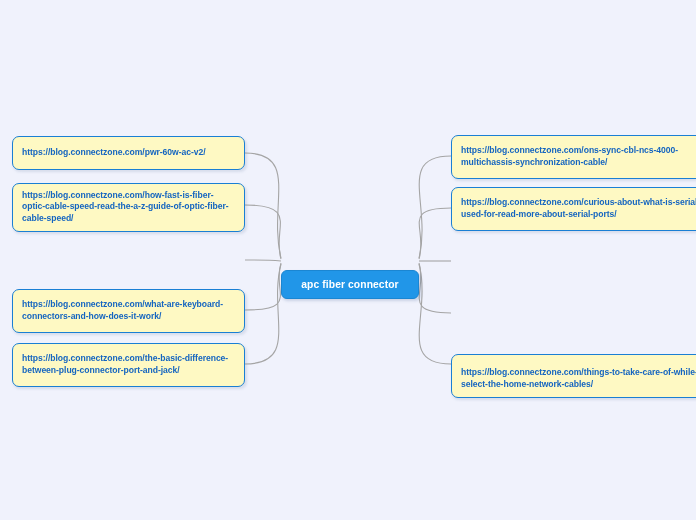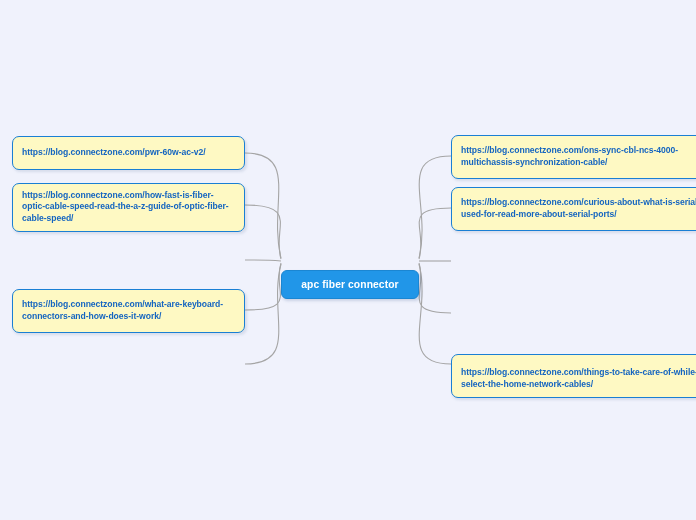--- a/index.html
+++ b/index.html
@@ -110,20 +110,23 @@
 
   <div class="node node-left" style="top:183px; min-height:44px;">
     <span class="node-label">https://blog.connectzone.com/how-fast-is-fiber-optic-cable-speed-read-the-a-z-guide-of-optic-fiber-cable-speed/</span>
   </div>
 
 
   <div class="node node-left" style="top:289px; min-height:44px;">
     <span class="node-label">https://blog.connectzone.com/what-are-keyboard-connectors-and-how-does-it-work/</span>
   </div>
 
+  <div class="node node-left" style="top:343px; min-height:44px;">
+    <span class="node-label">https://blog.connectzone.com/the-basic-difference-between-plug-connector-port-and-jack/</span>
+  </div>
 
   <div class="node node-right" style="top:135px; min-height:44px;">
     <span class="node-label">https://blog.connectzone.com/ons-sync-cbl-ncs-4000-multichassis-synchronization-cable/</span>
   </div>
 
   <div class="node node-right" style="top:187px; min-height:44px;align-items:center;">
     <span class="node-label">https://blog.connectzone.com/curious-about-what-is-serial-port-used-for-read-more-about-serial-ports/</span>
   </div>
 
 

